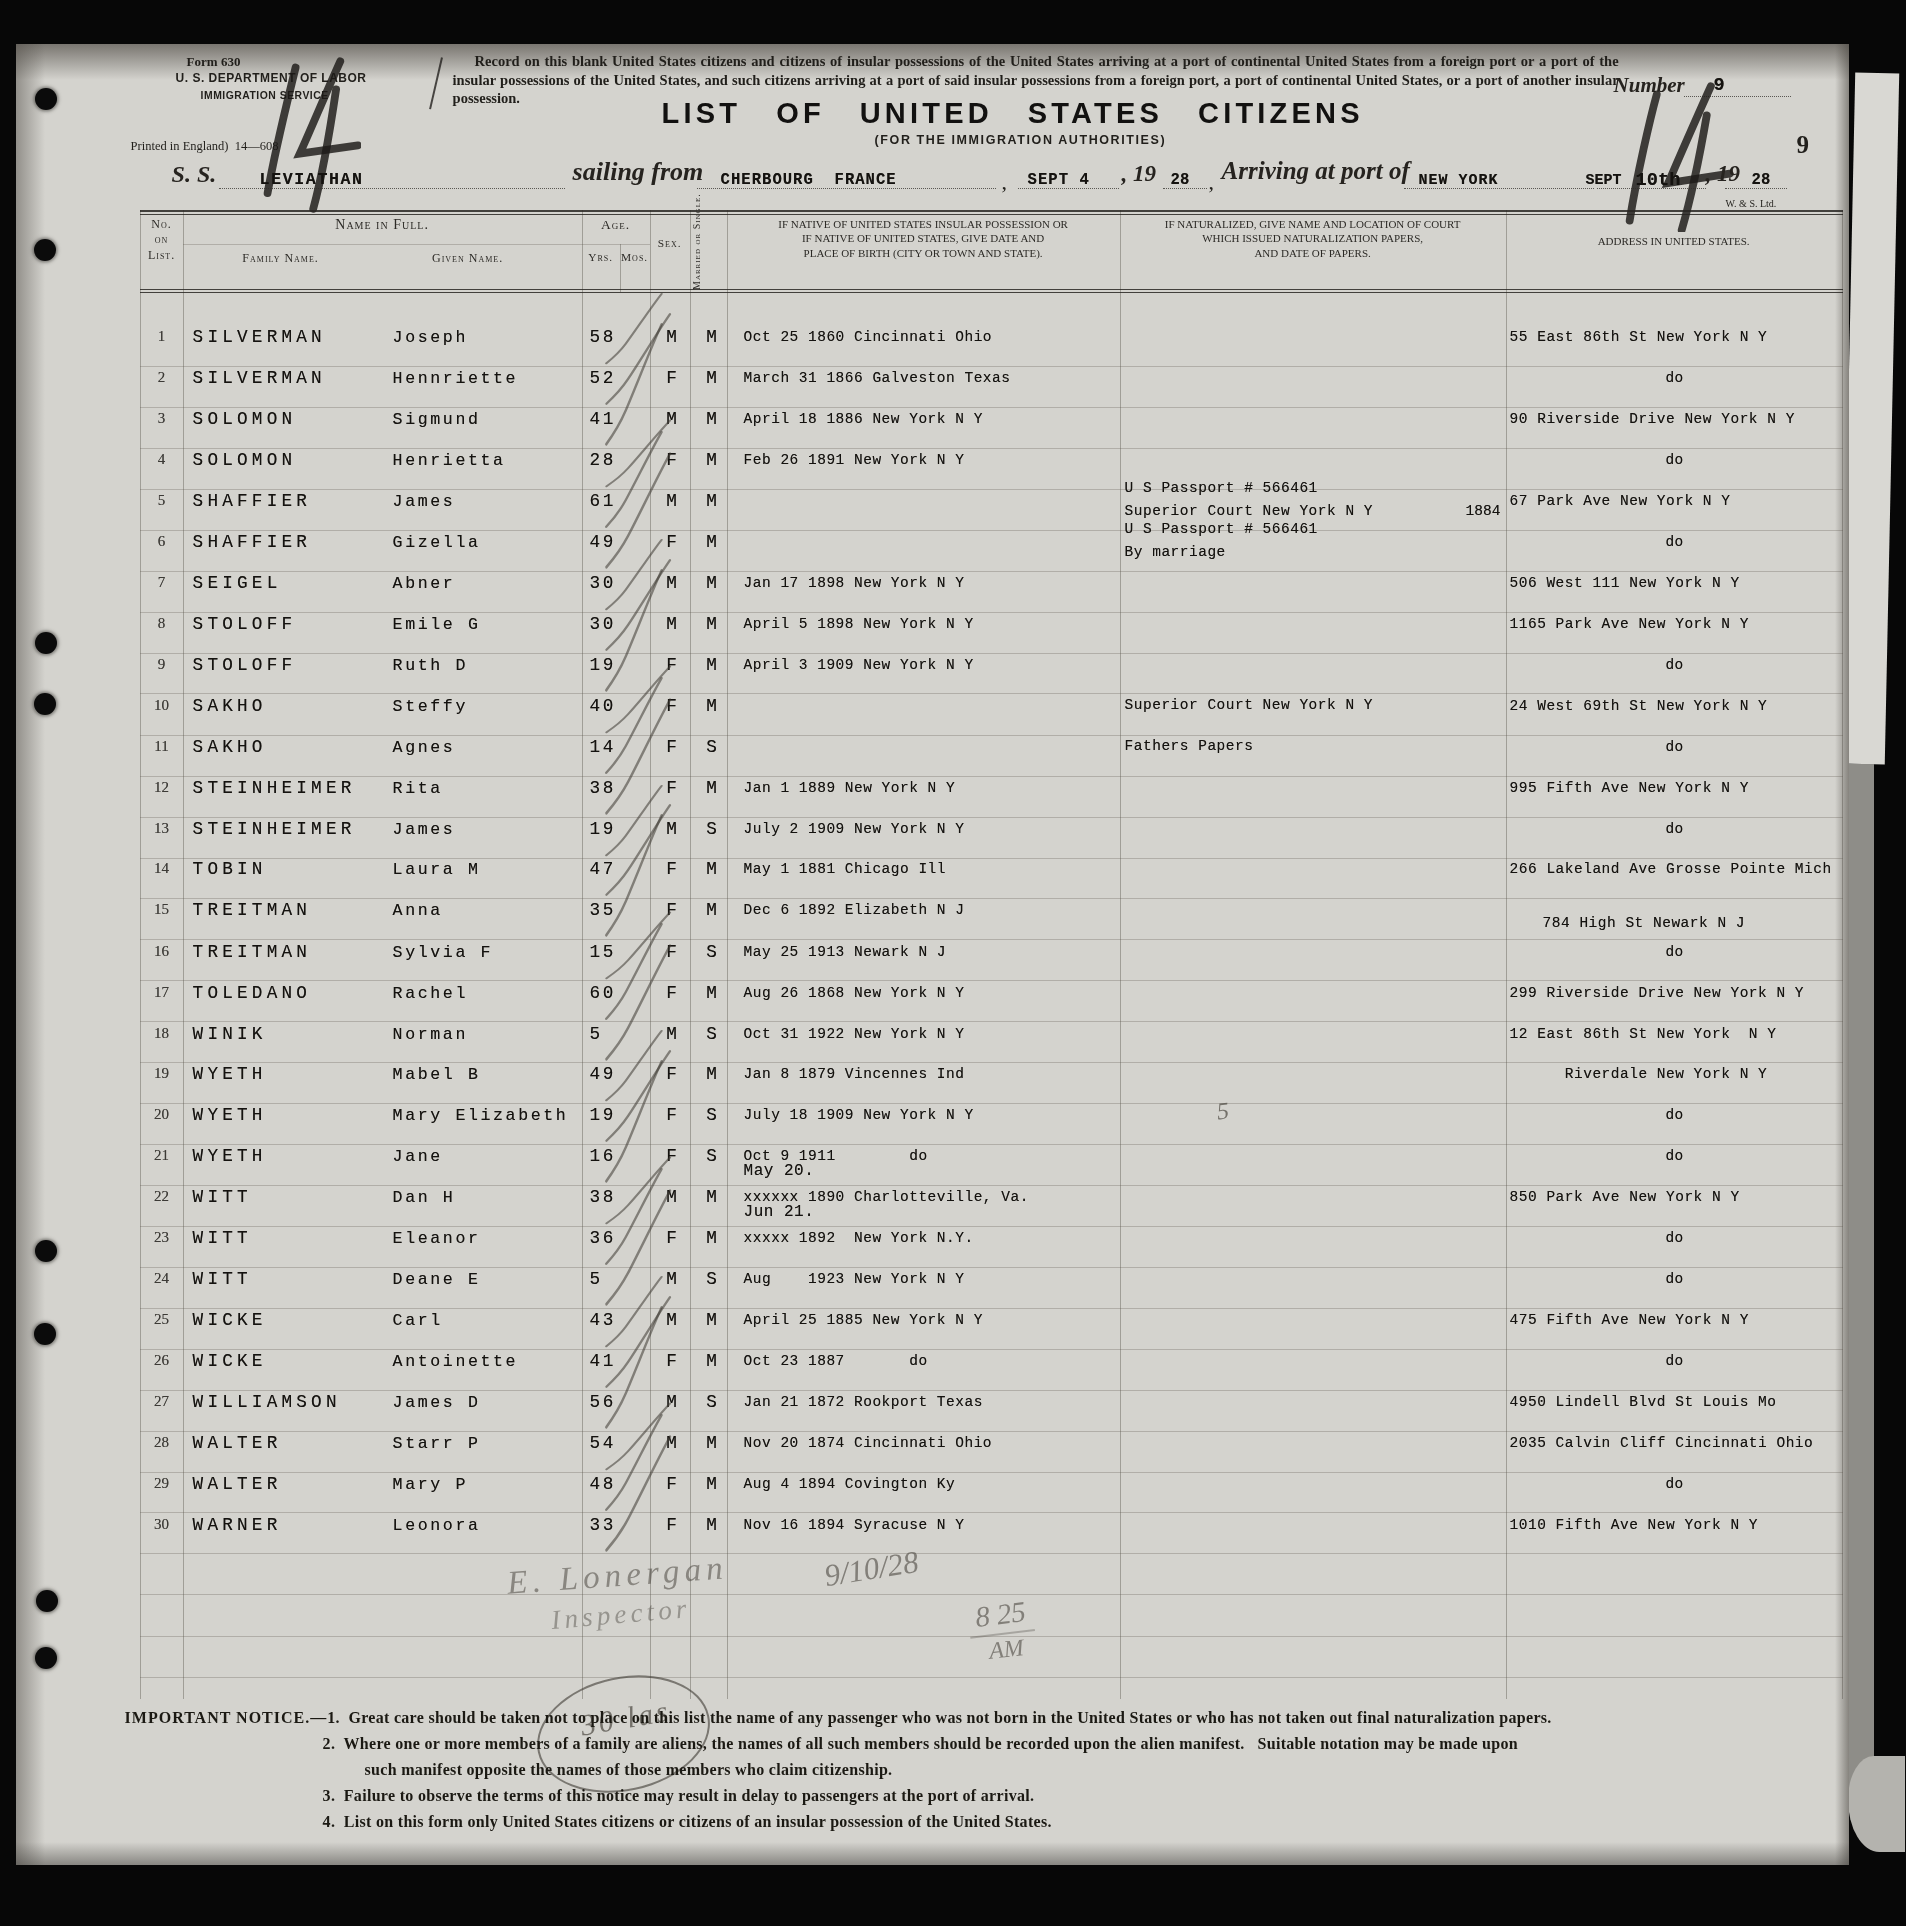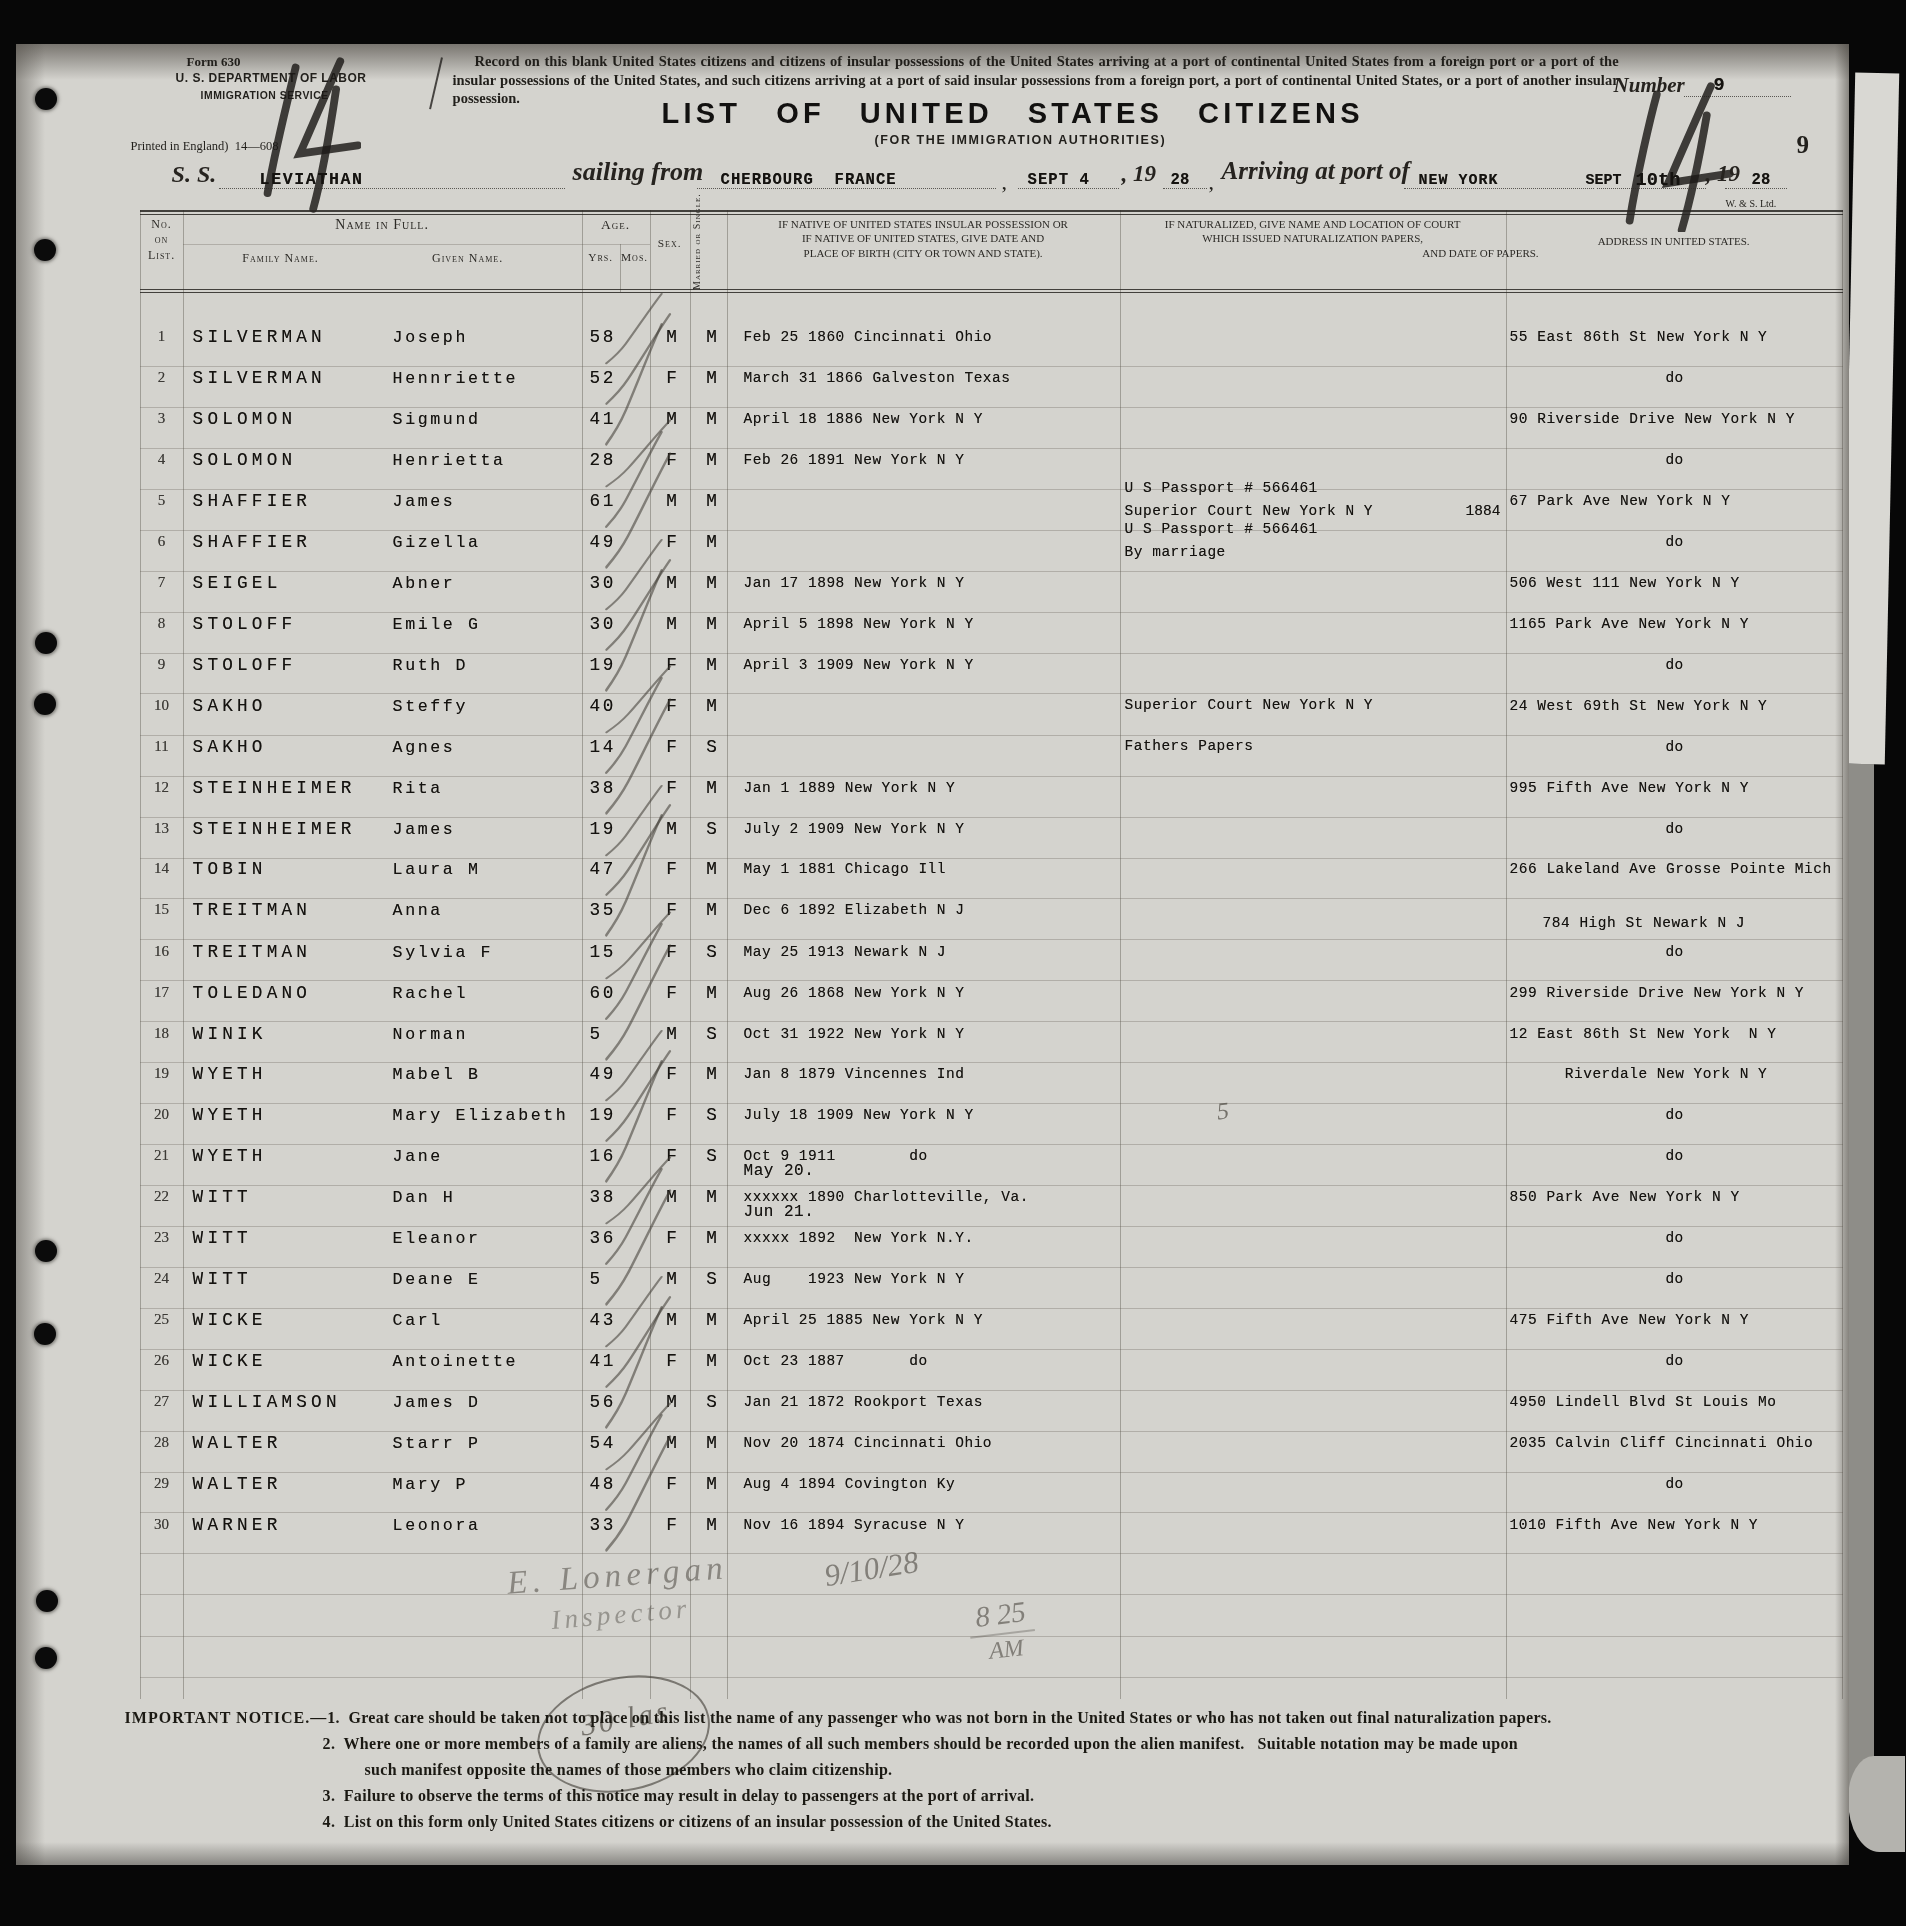--- a/index.html
+++ b/index.html
@@ -179,35 +179,35 @@
     <div class="abs colhead smallcaps" style="left:374px;top:207px;width:156px;text-align:center;font-size:12px;">Given Name.</div>
     <div class="abs colhead smallcaps" style="left:566px;top:207px;width:38px;text-align:center;font-size:11.4px;">Yrs.</div>
     <div class="abs colhead smallcaps" style="left:604px;top:207px;width:30px;text-align:center;font-size:11.4px;">Mos.</div>
     <div class="abs colhead smallcaps" style="left:634px;top:193px;width:40px;text-align:center;font-size:11.4px;">Sex.</div>
     <div class="abs colhead smallcaps vertical" style="left:675px;top:169px;height:77px;width:34px;font-size:10px;text-align:center;">Married or Single.</div>
     <div class="abs colhead" style="left:711px;top:174px;width:393px;text-align:center;font-size:11px;">IF NATIVE OF UNITED STATES INSULAR POSSESSION OR</div>
     <div class="abs colhead" style="left:711px;top:188px;width:393px;text-align:center;font-size:11px;">IF NATIVE OF UNITED STATES, GIVE DATE AND</div>
     <div class="abs colhead" style="left:711px;top:203px;width:393px;text-align:center;font-size:11px;">PLACE OF BIRTH (CITY OR TOWN AND STATE).</div>
     <div class="abs colhead" style="left:1104px;top:174px;width:386px;text-align:center;font-size:11px;">IF NATURALIZED, GIVE NAME AND LOCATION OF COURT</div>
     <div class="abs colhead" style="left:1104px;top:188px;width:386px;text-align:center;font-size:11px;">WHICH ISSUED NATURALIZATION PAPERS,</div>
-    <div class="abs colhead" style="left:1104px;top:203px;width:386px;text-align:right;font-size:11px;padding-left:33px;">AND DATE OF PAPERS.</div>
+    <div class="abs colhead" style="left:1104px;top:203px;width:386px;text-align:center;font-size:11px;">AND DATE OF PAPERS.</div>
     <div class="abs colhead" style="left:1490px;top:191px;width:336px;text-align:center;font-size:11px;">ADDRESS IN UNITED STATES.</div>
 
     <div id="rows">
         <div class="row" style="top: 274px;">
           <svg class="check" viewBox="0 0 130 200" style="transform:scaleY(0.72) rotate(-3deg);transform-origin:5.2px 99px;">
        <path d="M8 186 C 24 170 36 156 48 136 C 72 96 100 44 124 6"></path>
           </svg>
           <div class="abs mono typed c-no" style="top: 10.4px;">1</div>
           <div class="abs mono typed c-fam" style="top: 9.4px;">SILVERMAN</div>
           <div class="abs mono typed c-giv" style="top: 10.4px;">Joseph</div>
           <div class="abs mono typed c-age" style="top: 9.4px;">58</div>
           <div class="abs mono typed c-sex" style="top: 9.4px;">M</div>
           <div class="abs mono typed c-mar" style="top: 9.4px;">M</div>
-          <div class="abs mono typed c-birth" style="top: 11.4px;">Feb 25 1860 Cincinnati Ohio</div>
+          <div class="abs mono typed c-birth" style="top: 11.4px;">Oct 25 1860 Cincinnati Ohio</div>
           <div class="abs mono typed c-addr" style="top: 11.4px;">55 East 86th St New York N Y</div>
         </div>
         <div class="row" style="top: 315px;">
           <svg class="check" viewBox="0 0 130 200" style="transform:scaleY(0.98) rotate(2deg);transform-origin:5.2px 99px;">
        <path d="M8 186 C 24 170 36 156 48 136 C 72 96 100 44 124 6"></path>
           </svg>
           <div class="abs mono typed c-no" style="top: 10.4px;">2</div>
           <div class="abs mono typed c-fam" style="top: 9.4px;">SILVERMAN</div>
           <div class="abs mono typed c-giv" style="top: 10.4px;">Hennriette</div>
           <div class="abs mono typed c-age" style="top: 9.4px;">52</div>

